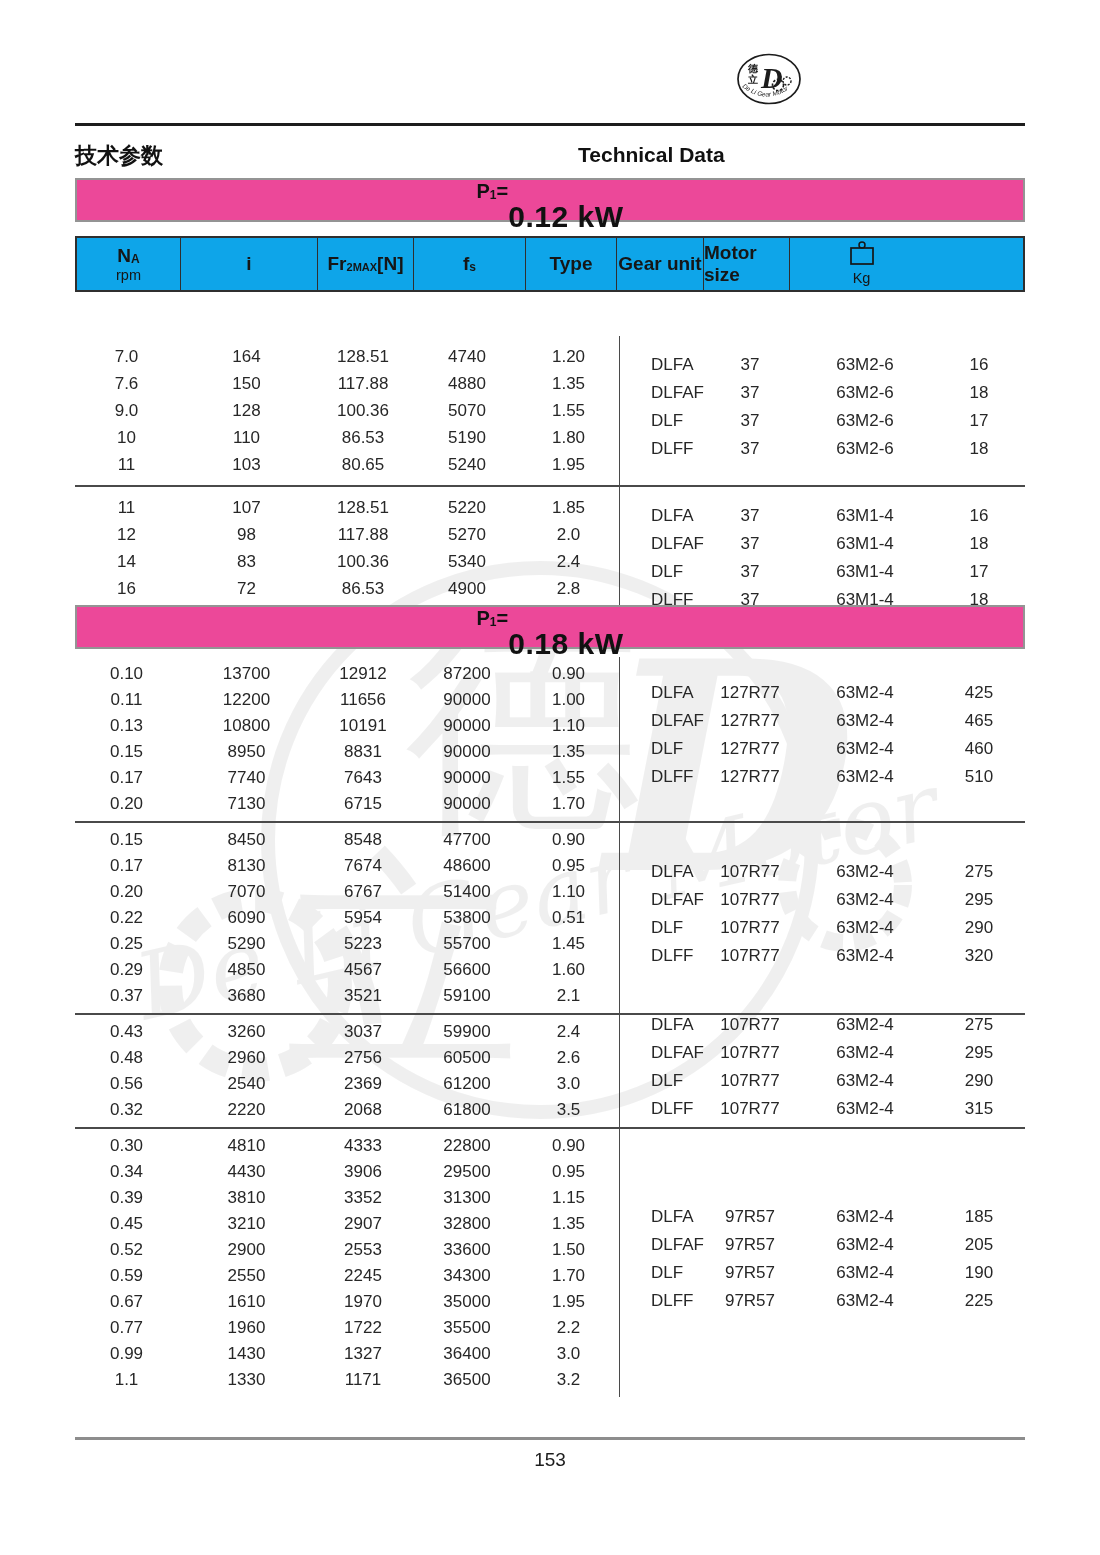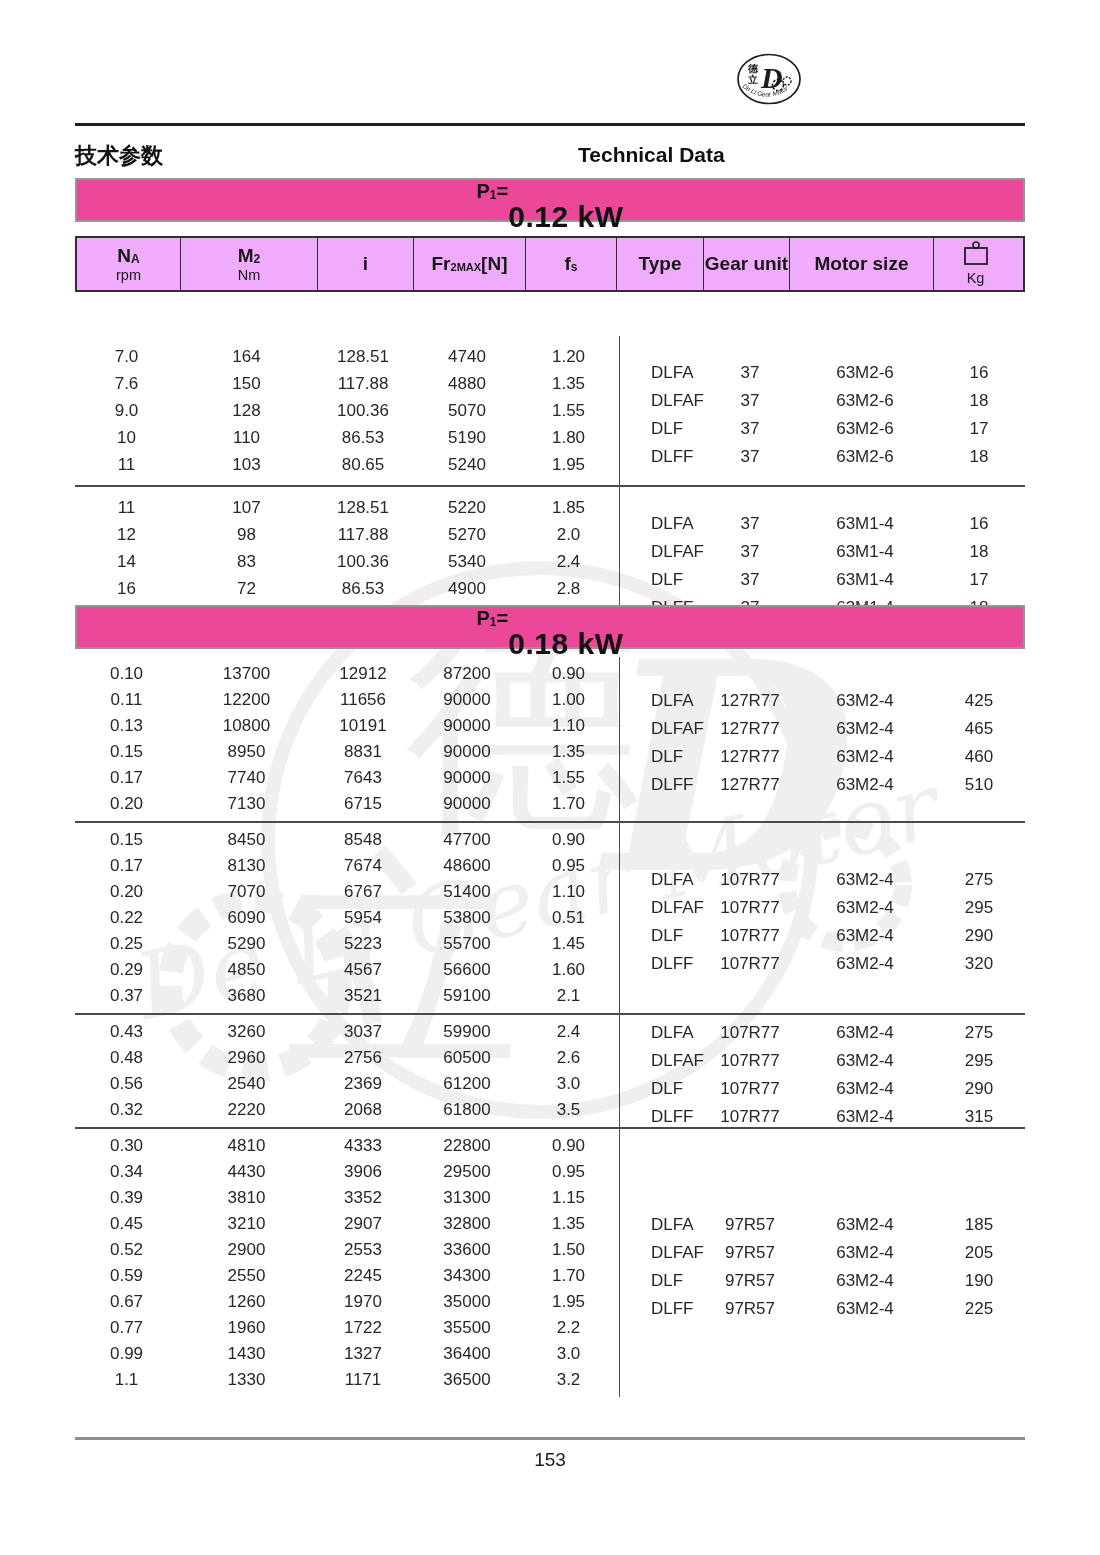--- a/index.html
+++ b/index.html
@@ -26,21 +26,21 @@
     height:44px; border:2px solid #949494; box-sizing:border-box; background:#ec4899;
     display:flex; align-items:flex-start; justify-content:center;
   }
   .p-label { font-size:20px; font-weight:bold; color:#111; }
   .p-sub { font-size:13px; font-weight:bold; vertical-align:-2px; }
   .p-value { font-size:30px; font-weight:bold; color:#111; letter-spacing:0.5px;margin-top:20px; }
 
   
   .col-header {
     position:absolute; top:236px; left:75px; width:950px; height:56px;
-    border:2px solid #2f2f2f; box-sizing:border-box; background:#f0abfc;
+    border:2px solid #2f2f2f; box-sizing:border-box; background:#0ea5e9;
     display:grid; grid-template-columns:103px 137px 96px 112px 91px 87px 86px 144px 84px;
   }
   .hcell { border-left:1.5px solid #2f2f2f; display:flex; flex-direction:column; align-items:center; justify-content:center; line-height:1.15; }
   .hcell:first-child { border-left:none; }
   .h-main { font-size:19px; font-weight:bold; color:#161616; }
   .h-unit { font-size:14.5px; color:#161616; }
   .sub { font-size:12px; vertical-align:-1px; font-weight:bold; }
   .subsm { font-size:11px; vertical-align:-1px; font-weight:bold; }
   .kgcell { gap:4px; }
 
@@ -49,21 +49,21 @@
   .s0 .blocks { margin-top:114px; --rh:27px; }   
   .s1 .blocks { margin-top:8px;  --rh:26px; }
   .block { display:flex; }
   .block + .block { border-top:2px solid #4a4a4a; }
   .block-left { width:545px; border-right:1.6px solid #4a4a4a; box-sizing:border-box; padding:7px 0; }
   .s1 .block-left { padding:4px 0; }
   .block-right { width:405px; display:flex; flex-direction:column; justify-content:center; }
   .data-row { display:flex; height:var(--rh); align-items:center; }
   .data-row .c { display:block; text-align:center; font-size:17px; color:#272727; }
   .c1 { width:103px; } .c2 { width:137px; } .c3 { width:96px; } .c4 { width:112px; } .c5 { width:91px; }
-  .variant-row { display:flex; height:28px; align-items:flex-end; }
+  .variant-row { display:flex; height:28px; align-items:flex-start; }
   .variant-row .v { display:block; font-size:17px; color:#272727; }
   .v1 { width:87px; text-align:left; padding-left:31px; box-sizing:content-box; width:56px; }
   .v2 { width:86px; text-align:center; }
   .v3 { width:144px; text-align:center; }
   .v4 { width:84px; text-align:center; }
 
   
   .footer-rule { position:absolute; top:1437px; left:75px; width:950px; height:2.5px; background:#8d8d8d; }
   .page-number { position:absolute; top:1449px; left:0; width:1100px; text-align:center; font-size:19px; color:#1c1c1c; }
 
@@ -102,24 +102,20 @@
 
   <div class="title-cn">技术参数</div>
   <div class="title-en">Technical Data</div>
 
   <div class="col-header">
     <div class="hcell">
       <div class="h-main"><span>N</span><span class="sub">A</span></div>
       <div class="h-unit">rpm</div>
     </div>
     <div class="hcell">
-      <div class="h-main"><span>M</span><span class="sub">2</span></div>
-      <div class="h-unit">Nm</div>
-    </div>
-    <div class="hcell">
       <div class="h-main">i</div>
     </div>
     <div class="hcell">
       <div class="h-main"><span>Fr</span><span class="subsm">2MAX</span><span>[N]</span></div>
     </div>
     <div class="hcell">
       <div class="h-main"><span>f</span><span class="sub">s</span></div>
     </div>
     <div class="hcell">
       <div class="h-main">Type</div>
@@ -532,21 +528,21 @@
   </div>
               <div class="data-row">
     <span class="c c1">0.59</span>
     <span class="c c2">2550</span>
     <span class="c c3">2245</span>
     <span class="c c4">34300</span>
     <span class="c c5">1.70</span>
   </div>
               <div class="data-row">
     <span class="c c1">0.67</span>
-    <span class="c c2">1260</span>
+    <span class="c c2">1610</span>
     <span class="c c3">1970</span>
     <span class="c c4">35000</span>
     <span class="c c5">1.95</span>
   </div>
               <div class="data-row">
     <span class="c c1">0.77</span>
     <span class="c c2">1960</span>
     <span class="c c3">1722</span>
     <span class="c c4">35500</span>
     <span class="c c5">2.2</span>

